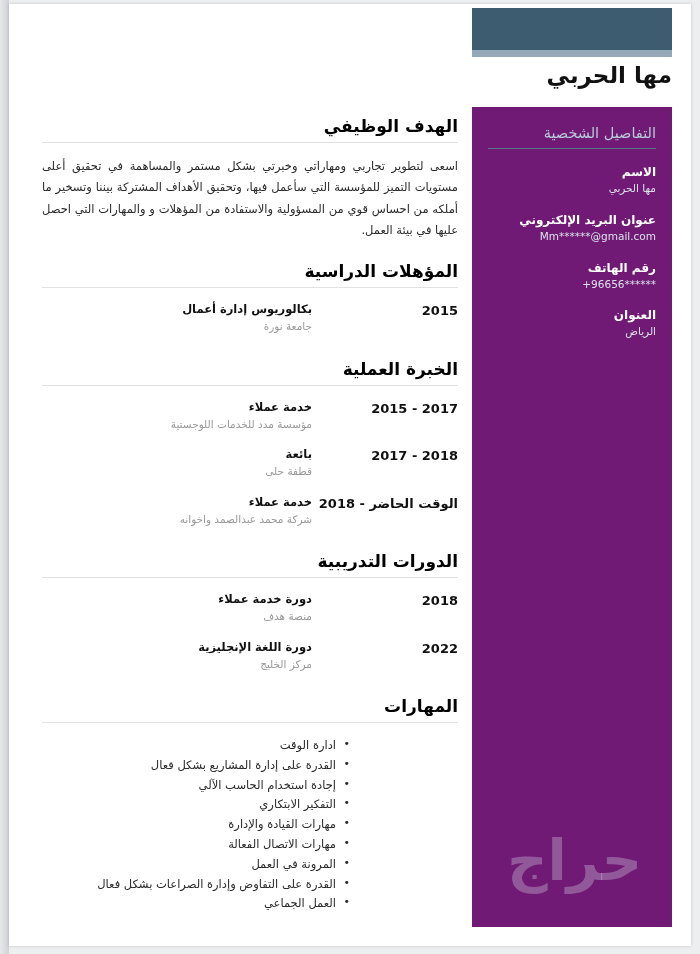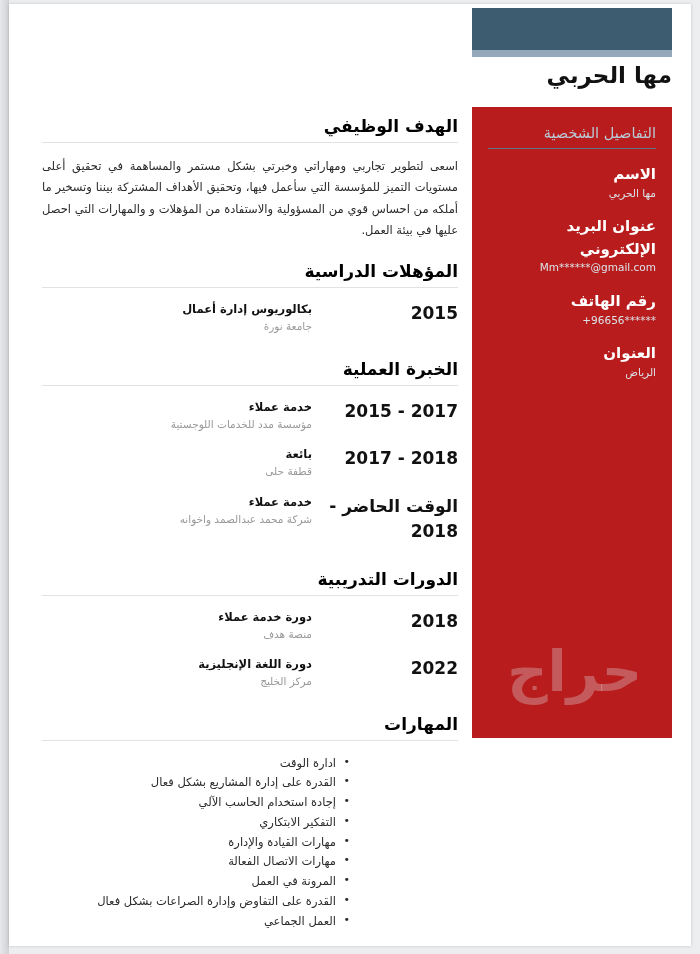--- a/index.html
+++ b/index.html
@@ -61,43 +61,43 @@
     color: #111111;
     letter-spacing: 0px;
     line-height: 1.25;
   }
 
   .sidebar {
     position: absolute;
     right: 19px;
     top: 103px;
     width: 200px;
-    height: 631px;
-    background: #b91c1c;
+    height: 820px;
+    background: #701a75;
     box-sizing: border-box;
     padding: 18px 16px 0 16px;
   }
   .sidebar-title {
     font-size: 14.5px;
     color: #b9cbd8;
     text-align: right;
     padding-bottom: 7px;
     font-weight: normal;
   }
   .sidebar-divider {
     height: 1px;
     background: #5b7688;
     margin-bottom: 14px;
   }
   .detail-block {
     margin-bottom: 14px;
     text-align: right;
   }
   .detail-label {
-    font-size: 15px;
+    font-size: 12px;
     font-weight: bold;
     color: #ffffff;
     line-height: 1.5;
   }
   .detail-value {
     font-size: 10.5px;
     color: #dbe4ea;
     line-height: 1.5;
     direction: ltr;
     unicode-bidi: plaintext;
@@ -161,21 +161,21 @@
   }
 
   .entry {
     display: flex;
     flex-direction: row;
     margin-bottom: 14px;
   }
   .entry-date {
     width: 146px;
     flex: 0 0 146px;
-    font-size: 17px;
+    font-size: 13px;
     font-weight: bold;
     color: #111111;
     text-align: right;
     line-height: 1.5;
     direction: rtl;
     unicode-bidi: plaintext;
   }
   .entry-body {
     flex: 1 1 auto;
     text-align: right;

